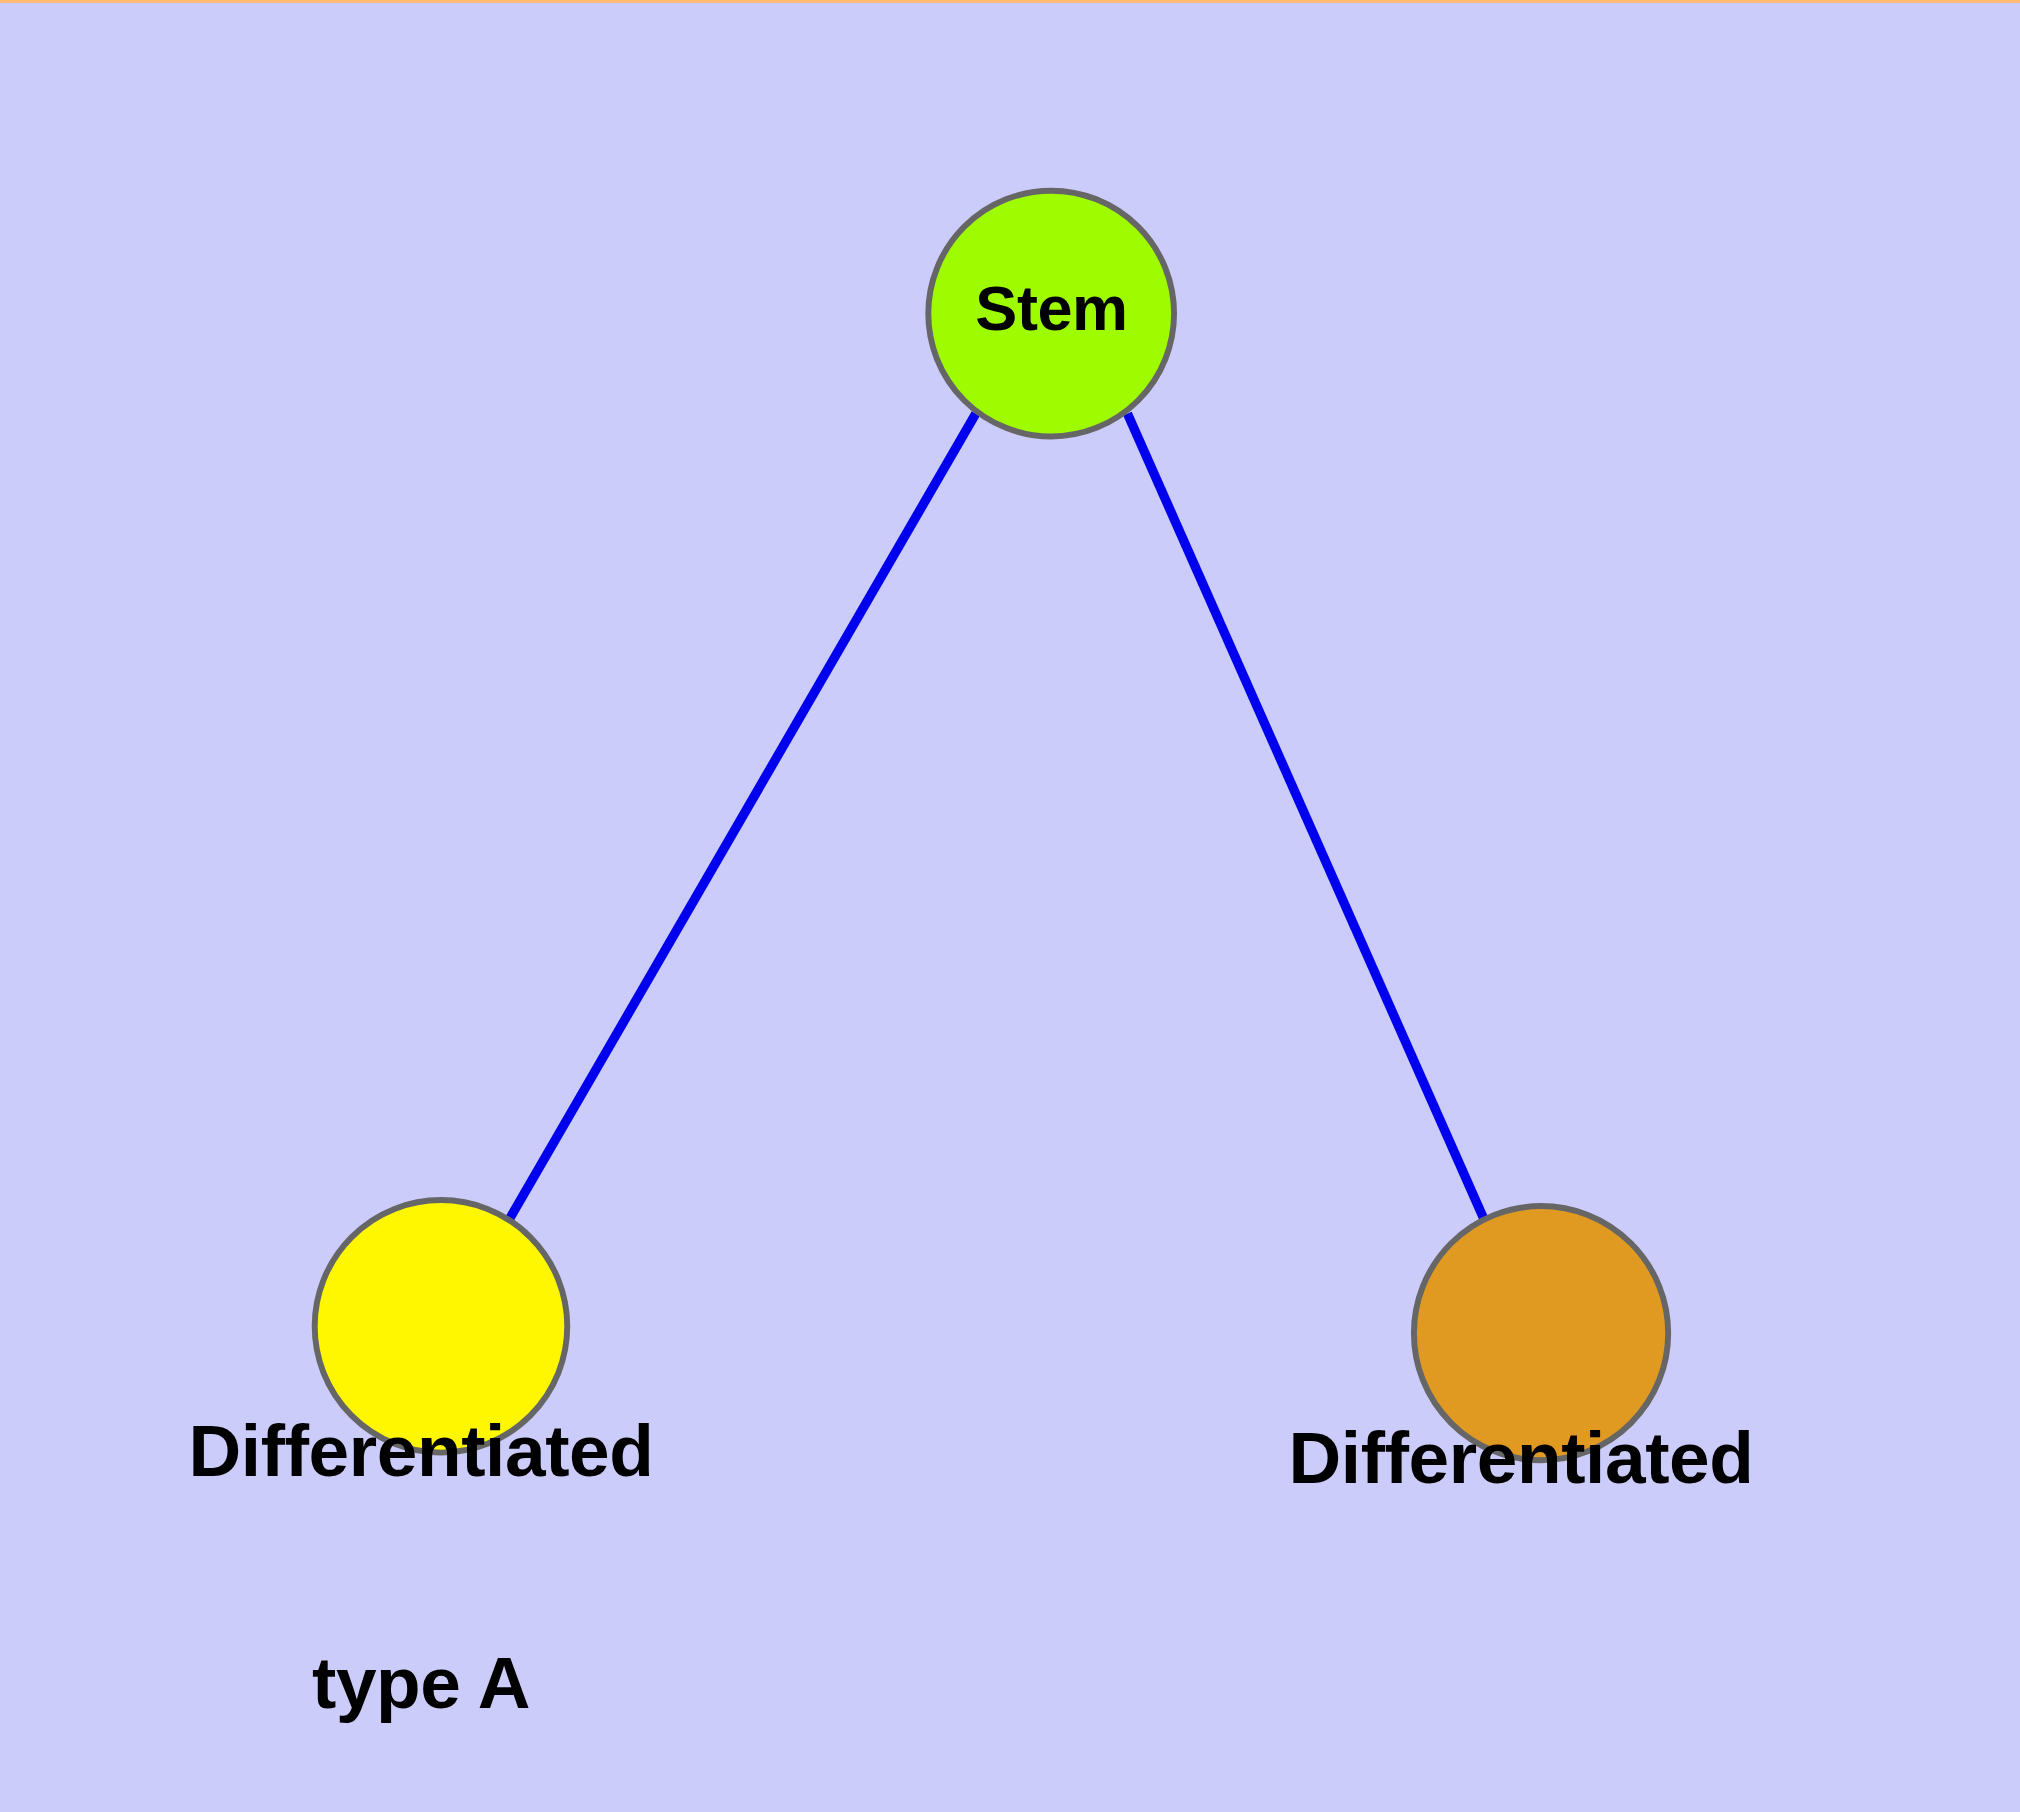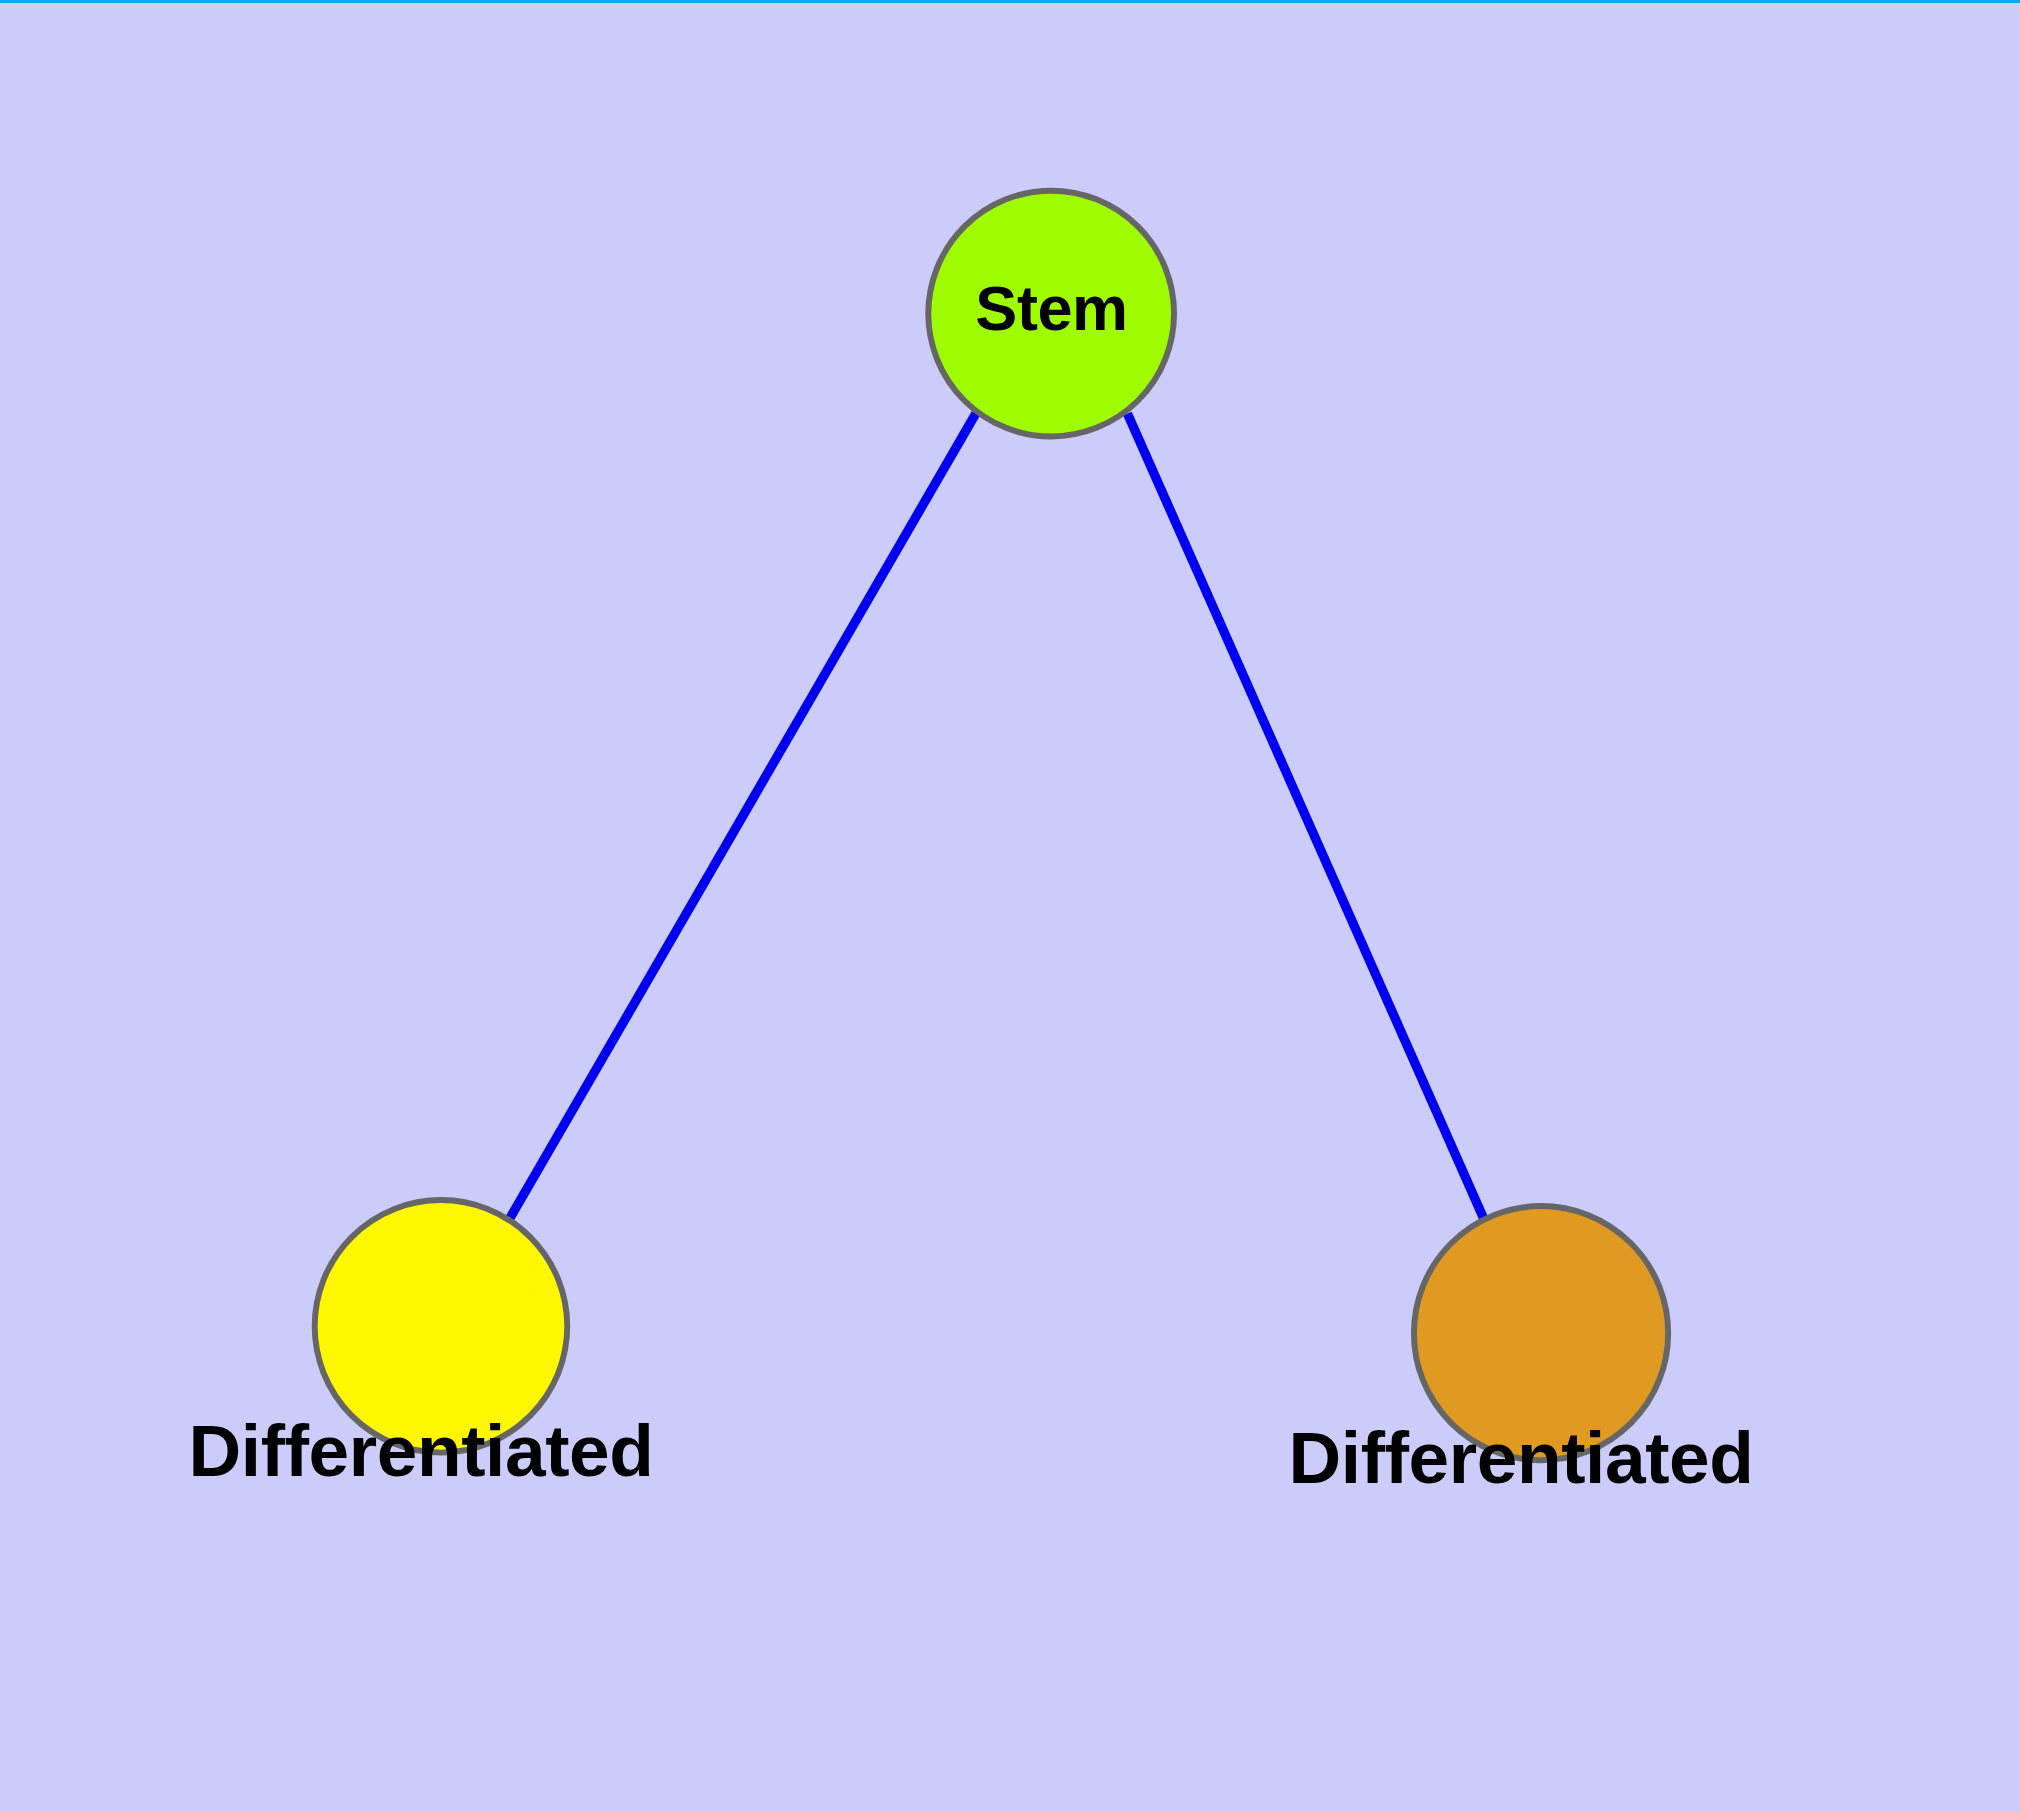--- a/index.html
+++ b/index.html
@@ -4,21 +4,21 @@
 <style>
   html, body {
     margin: 0;
     padding: 0;
     background: #ffffff;
   }
   #canvas {
     position: relative;
     width: 2021px;
     height: 1812px;
-    background: #0ea5e9;
+    background: #fdba74;
     overflow: hidden;
     font-family: "Liberation Sans", sans-serif;
   }
   #plot-area {
     position: absolute;
     left: 0;
     top: 3.4px;
     width: 2021px;
     height: 1809px;
     background: #ccccfa;
@@ -78,20 +78,21 @@
       <circle cx="1240" cy="370" r="145" fill="#9efb00" stroke="#666666" stroke-width="7"></circle>
       <circle cx="520" cy="1565" r="149" fill="#fff700" stroke="#666666" stroke-width="7"></circle>
       <circle cx="1818" cy="1573" r="150" fill="#e09a22" stroke="#666666" stroke-width="7"></circle>
     </g>
   </svg>
 
   <div class="node-label" id="label-stem">Stem</div>
 
   <div class="node-label" id="label-diff-a">
     <div>Differentiated</div>
+    <div>type A</div>
   </div>
 
   <div class="node-label" id="label-diff-b">
     <div>Differentiated</div>
   </div>
 
 </div>
 
 
 </body></html>

